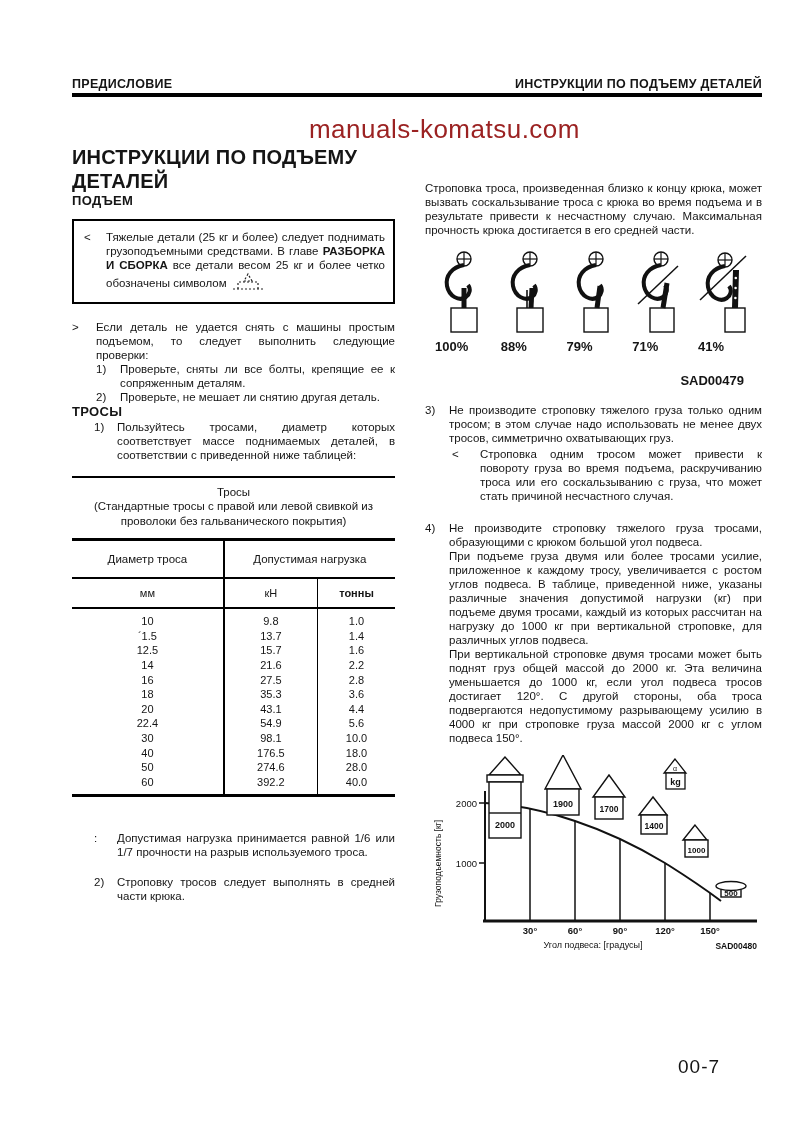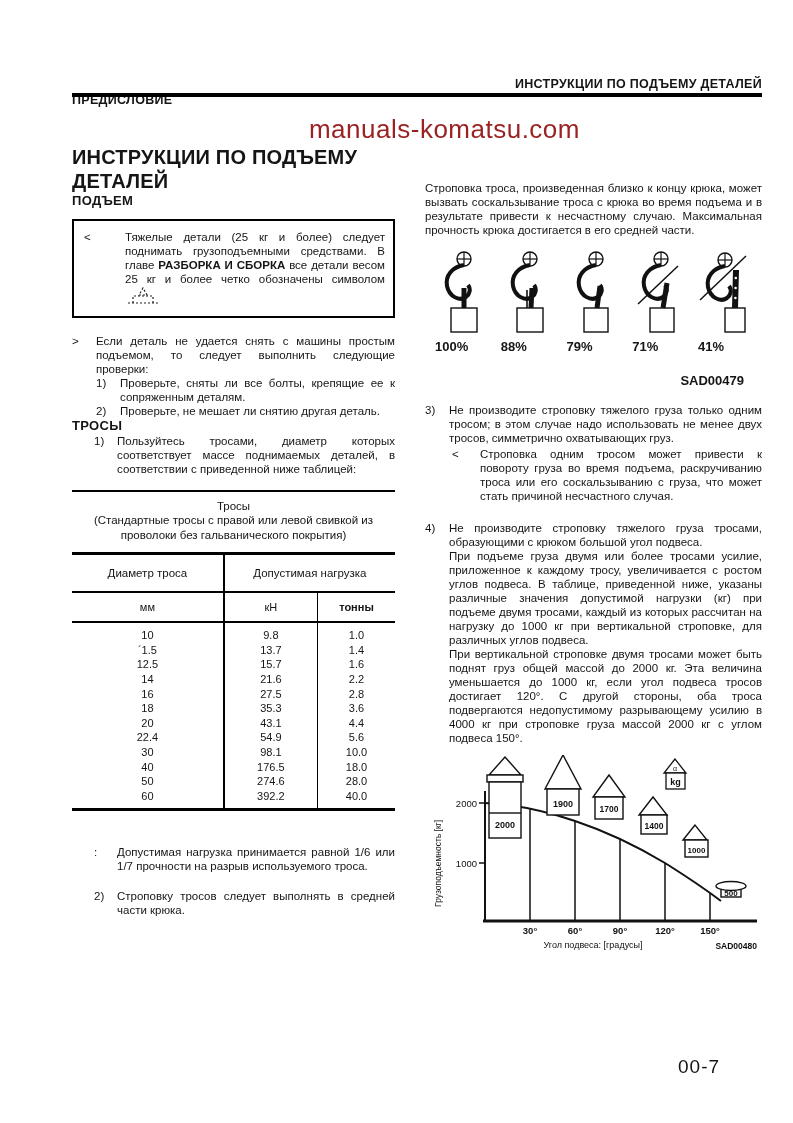--- a/index.html
+++ b/index.html
@@ -1,19 +1,19 @@
 <!DOCTYPE html>
 <html><head>
 <meta charset="utf-8">
 <style>
   html,body{margin:0;padding:0;background:#e8e8e8;}
   .page{position:relative;width:793px;height:1123px;background:#ffffff;margin:0 auto;
         font-family:"Liberation Sans",sans-serif;color:#151515;overflow:hidden;}
   
-  .hdr-left{position:absolute;left:72px;top:93px;font-size:12.5px;font-weight:bold;letter-spacing:.3px;}
+  .hdr-left{position:absolute;left:72px;top:77px;font-size:12.5px;font-weight:bold;letter-spacing:.3px;}
   .hdr-right{position:absolute;right:31px;top:77px;font-size:12.5px;font-weight:bold;letter-spacing:.3px;}
   .hdr-rule{position:absolute;left:72px;right:31px;top:93px;height:4px;background:#000;}
   .watermark{position:absolute;left:120px;top:114px;width:460px;text-align:right;
              font-size:26px;color:#9b2222;letter-spacing:.5px;}
   .page-num{position:absolute;left:678px;top:1056px;font-size:19px;letter-spacing:1px;}
   
   .col-left{position:absolute;left:72px;top:146px;width:323px;font-size:11.5px;line-height:1.22;}
   .col-right{position:absolute;left:425px;top:181px;width:337px;font-size:11.5px;line-height:1.22;}
   .doc-title{font-size:20px;font-weight:bold;line-height:1.18;letter-spacing:.2px;}
   h3.sec{font-size:13px;font-weight:bold;margin:0;letter-spacing:.3px;}
@@ -21,21 +21,21 @@
   
   .li{display:flex;}
   .li .m{flex:0 0 24px;}
   .li .t{flex:1;text-align:justify;}
   .li .t p{margin:0;}
   .indent1{margin-left:22px;}
   .indent1 .m{flex:0 0 23px;}
   
   .warnbox{border:2px solid #000;margin-top:10px;padding:9px 8px 10px 8px;display:flex;}
   .warnbox .m{flex:0 0 22px;padding-left:2px;}
-  .warnbox .t{flex:1;text-align:justify;margin-left:19px;}
+  .warnbox .t{flex:1;text-align:justify;}
   .symline{display:inline-block;vertical-align:-5px;}
   
   .rule{height:2px;background:#000;margin-top:14px;}
   .tbl-caption{text-align:center;margin-top:7px;line-height:1.25;}
   table.ropes{width:100%;border-collapse:collapse;margin-top:10px;font-size:11px;
               border-top:3px solid #000;border-bottom:3px solid #000;}
   table.ropes td,table.ropes th{text-align:center;font-weight:normal;padding:0;}
   tr.h1 th{height:36px;border-bottom:2px solid #000;font-size:11.5px;}
   tr.h2 th{height:28px;border-bottom:2px solid #000;}
   th.vd,td.vd{border-left:2px solid #000;}

